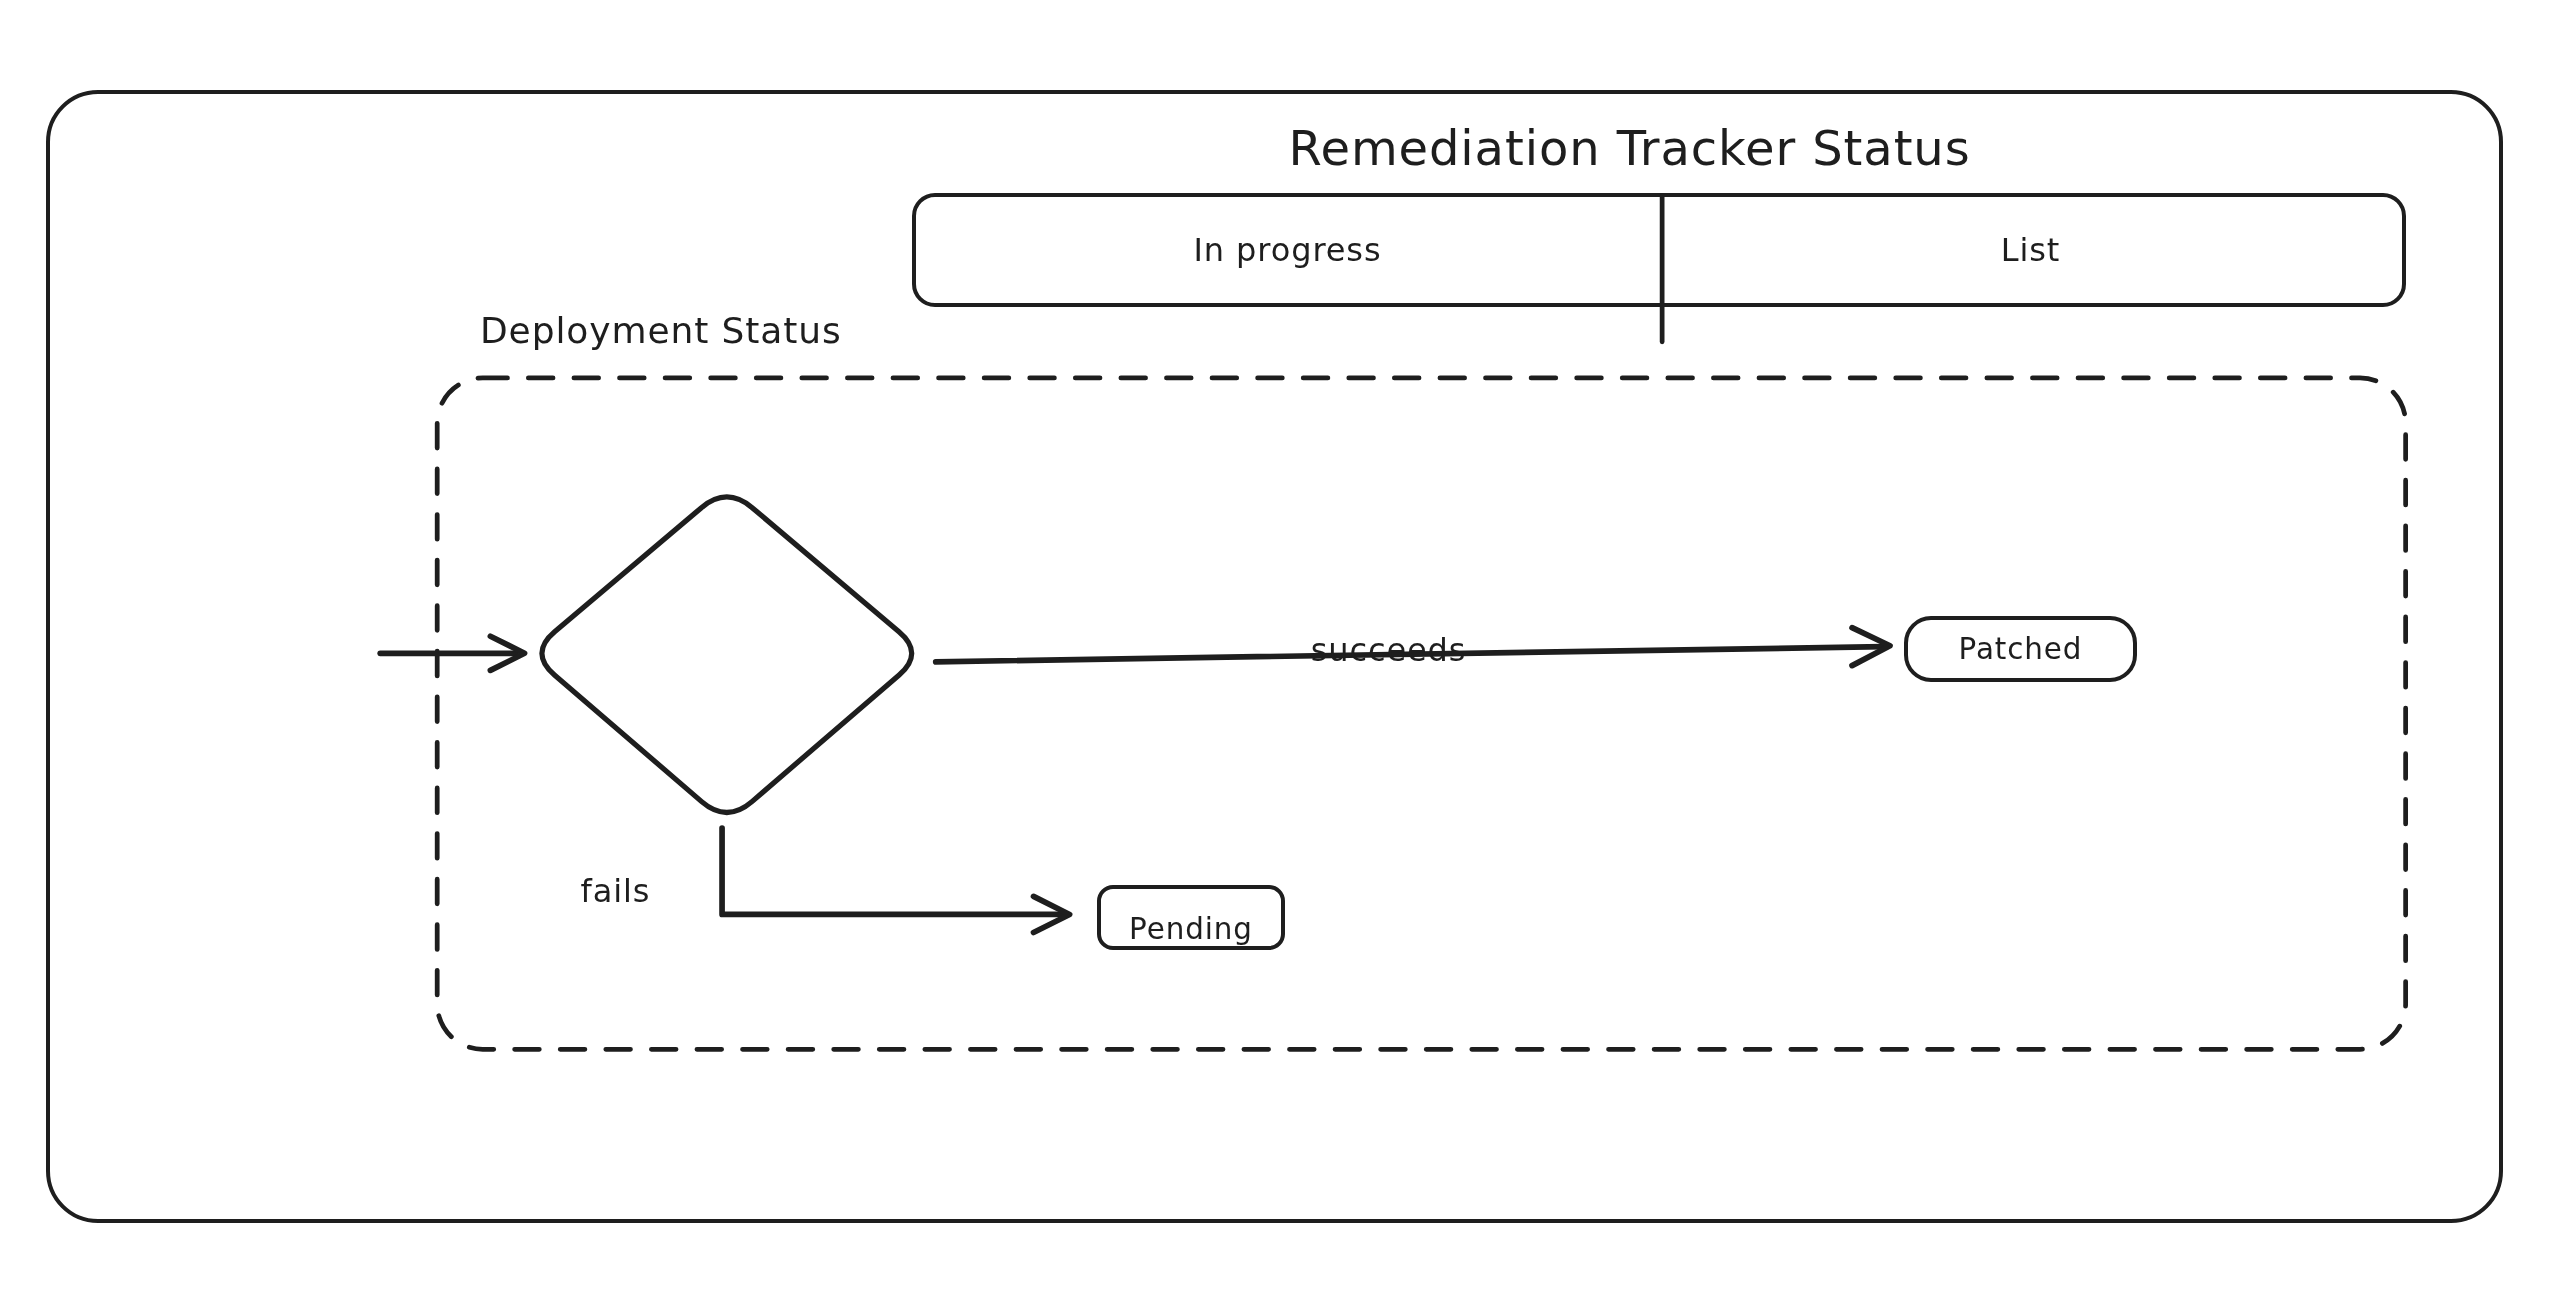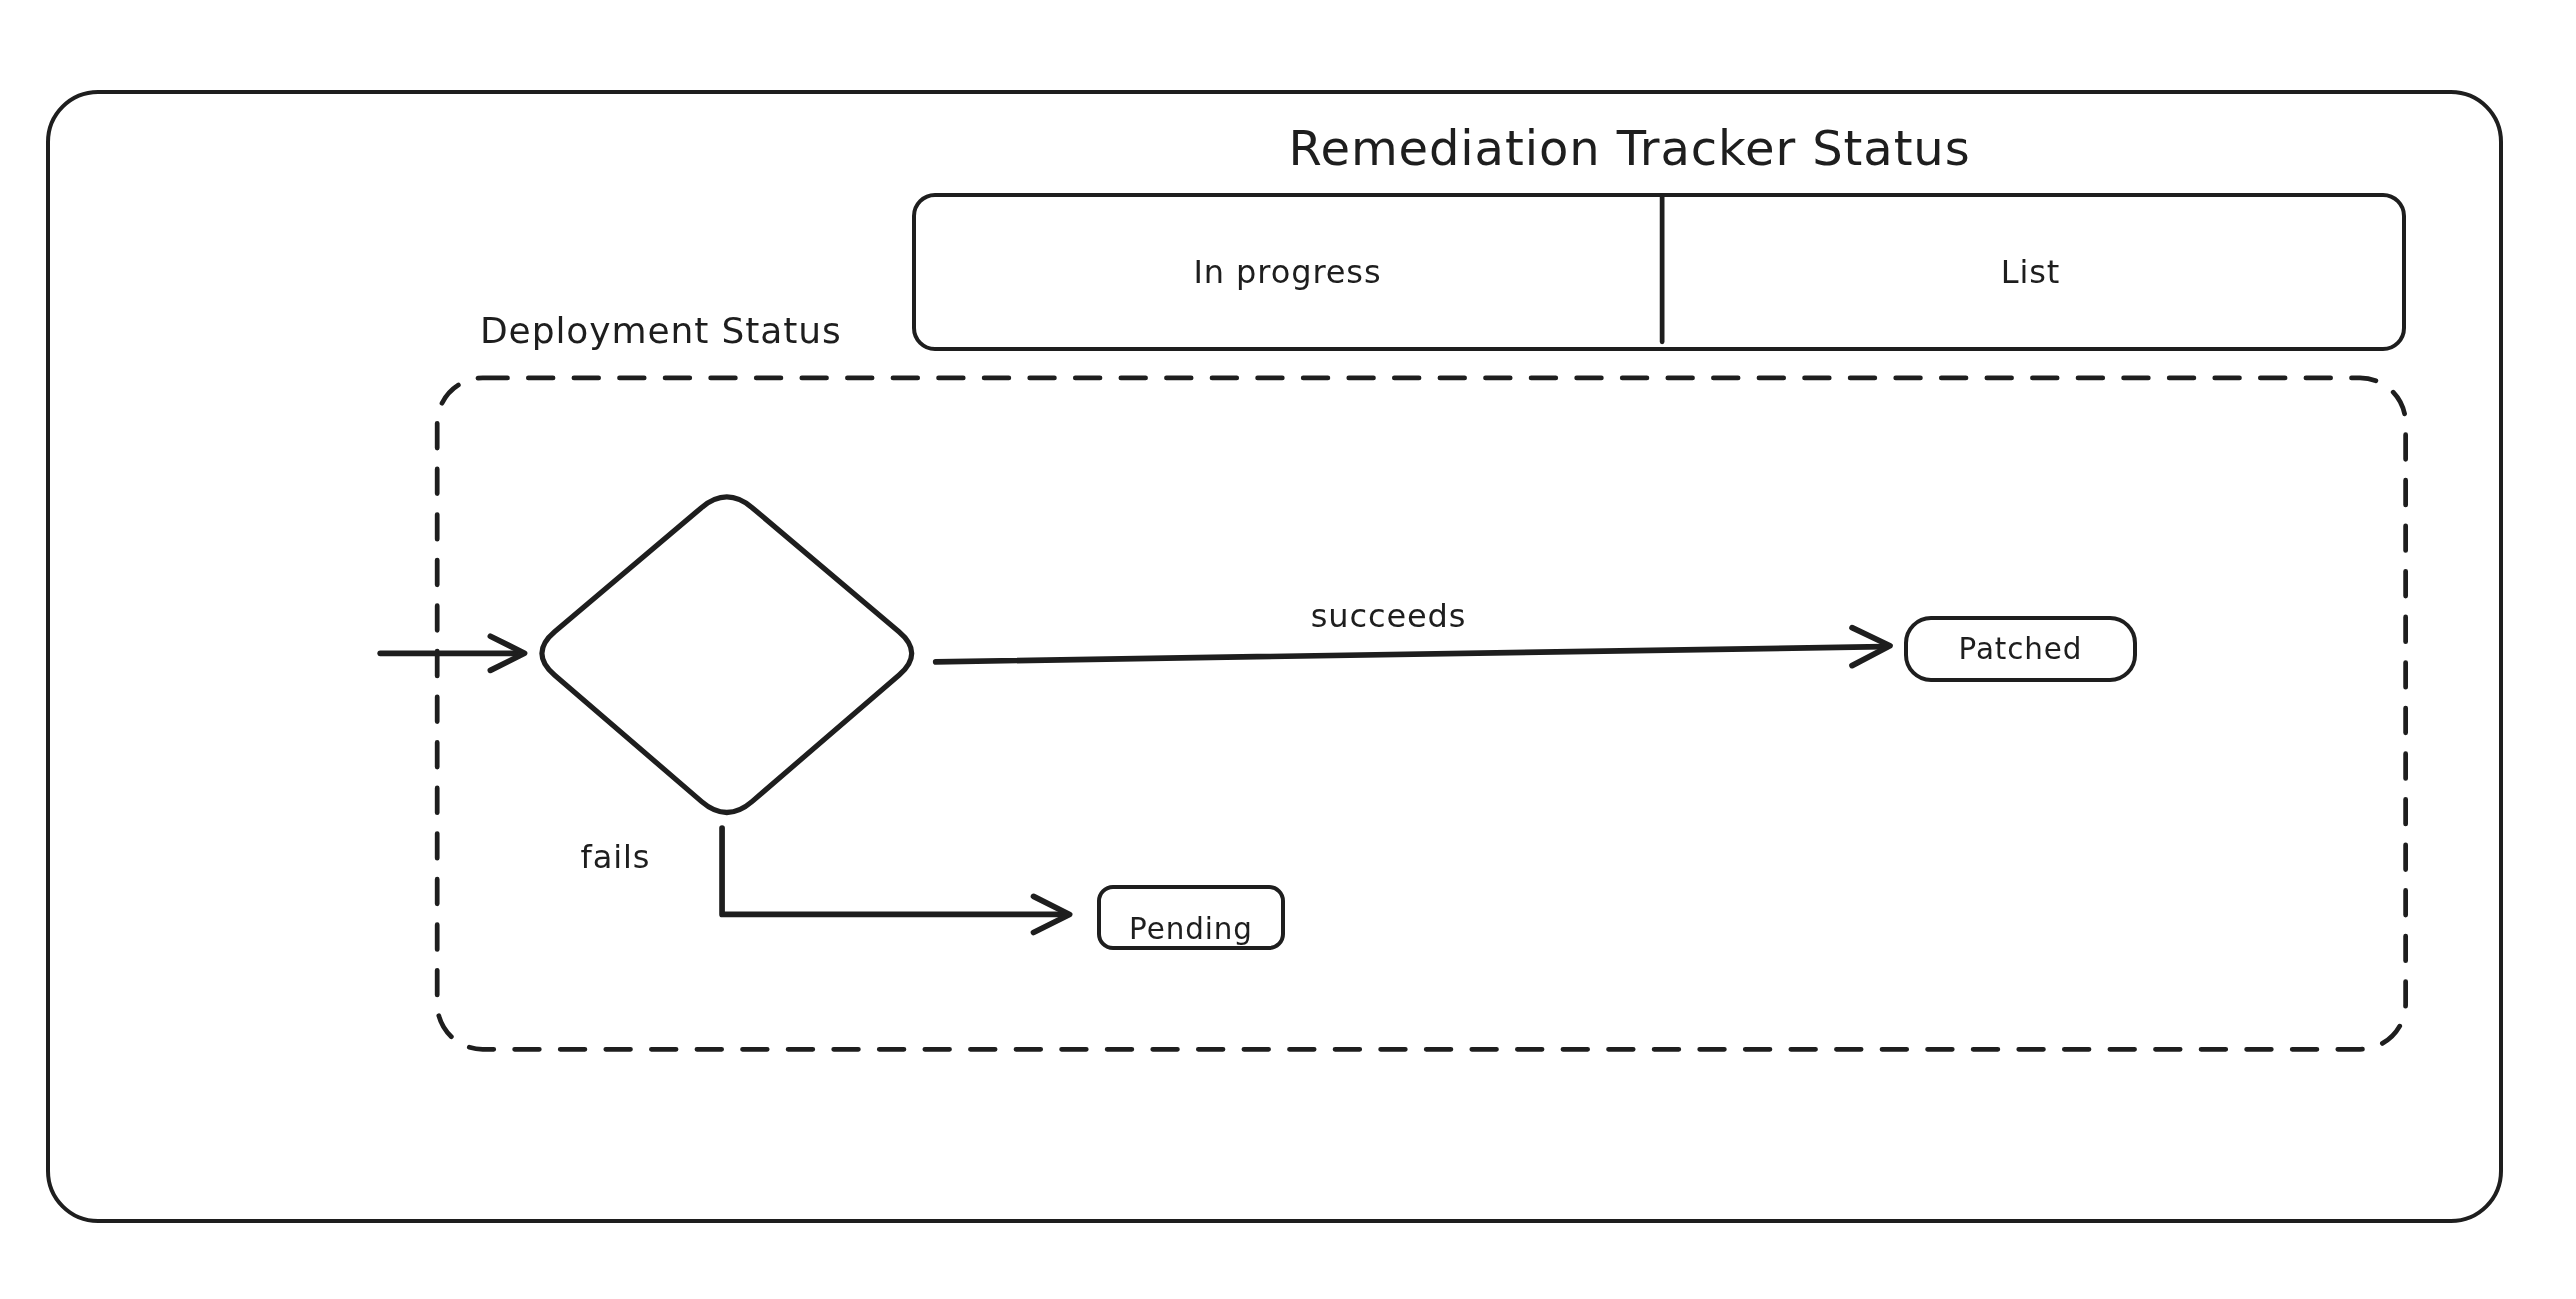--- a/index.html
+++ b/index.html
@@ -31,21 +31,21 @@
     left: 974px; top: 120px;
     width: 1311px;
     text-align: center;
     font-size: 48px;
     font-weight: 500;
     letter-spacing: 0.9px;
   }
 
   .tracker-box {
     left: 912px; top: 193px;
-    width: 1494px; height: 158px;
+    width: 1494px; height: 114px;
     border: 4.7px solid #1e1e1e;
     border-radius: 23px;
     display: flex;
   }
   .tracker-cell {
     flex: 1 1 50%;
     display: flex;
     align-items: center;
     justify-content: center;
     font-size: 32px;
@@ -98,20 +98,21 @@
     text-align: center;
     font-size: 28.5px;
     line-height: 1.45;
   }
   .condition-text span { display: block; }
 
   .edge-label {
     font-size: 32px;
     letter-spacing: 0.9px;
     text-align: center;
+    margin-top: 34px;
   }
   .succeeds-label {
     left: 1246px; top: 597px;
     width: 285px;
   }
   .fails-label {
     left: 561px; top: 838px;
     width: 109px;
   }
 

